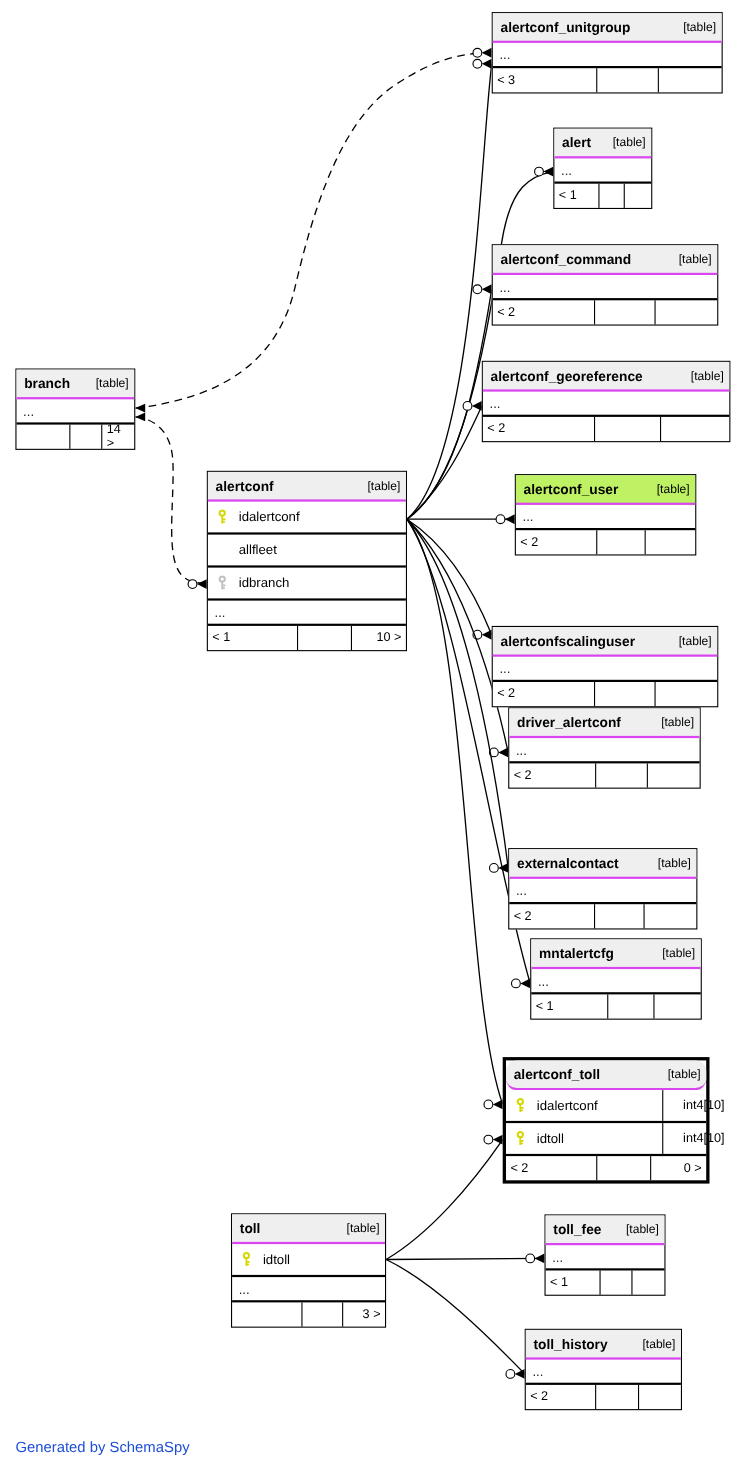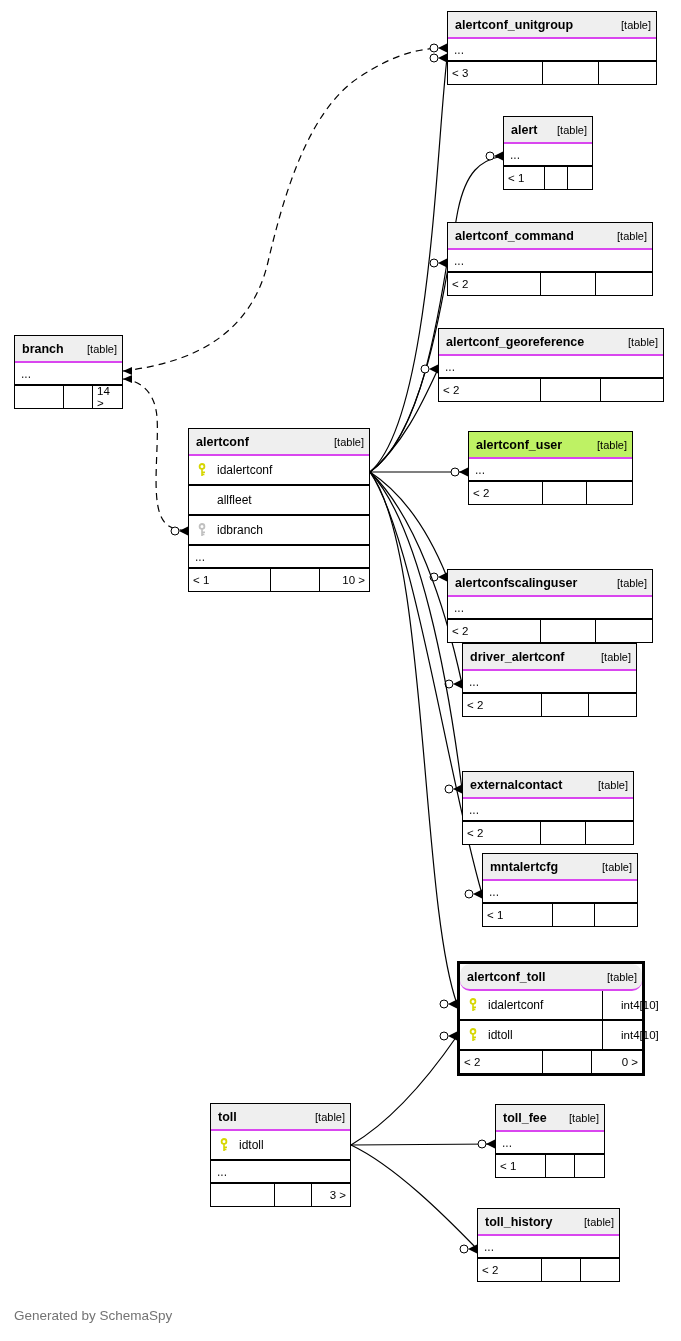--- a/index.html
+++ b/index.html
@@ -14,21 +14,21 @@
   .trow{display:flex;align-items:center;height:28px;border-bottom:2px solid #000;font-size:12px;}
   .trow.ellipsis{height:21px;padding-left:6px;color:#222;}
   .keycell{width:28px;box-sizing:border-box;padding-left:8px;display:flex;align-items:center;}
   .coltext{white-space:nowrap;}
   .dtype{margin-left:auto;border-left:1px solid #000;height:100%;display:flex;align-items:center;padding:0 18px;width:40px;box-sizing:border-box;font-size:11.5px;}
   .tfoot{display:flex;height:22px;font-size:11.5px;}
   .fcell{box-sizing:border-box;padding:0 4px;display:flex;align-items:center;overflow:hidden;}
   .fcell.l{width:45%;}
   .fcell.m{width:27%;border-left:1px solid #000;}
   .fcell.r{width:28%;border-left:1px solid #000;justify-content:flex-end;}
-  #caption{position:absolute;left:14px;top:1308px;font-size:13.5px;color:#737373;}
+  #caption{position:absolute;left:14px;top:1308px;font-size:13.5px;color:#1d4ed8;}
 </style>
 </head>
 <body>
 
 <div id="diagram">
   <svg id="edges" width="681" height="1341">
       <path d="M123,371 C200,362 252,330 268,262 C284,194 308,112 358,78 C398,51 425,48 447,48" fill="none" stroke="#000000" stroke-width="1.2" stroke-dasharray="7,5"></path>
       <path d="M 447 43.5 L 438 48 L 447 52.5 Z" fill="#000000"></path>
       <circle cx="434" cy="48" r="4" fill="#fff" stroke="#000000" stroke-width="1"></circle>
       <path d="M 123 371 L 132 367 L 132 375 Z" fill="#000000"></path>

